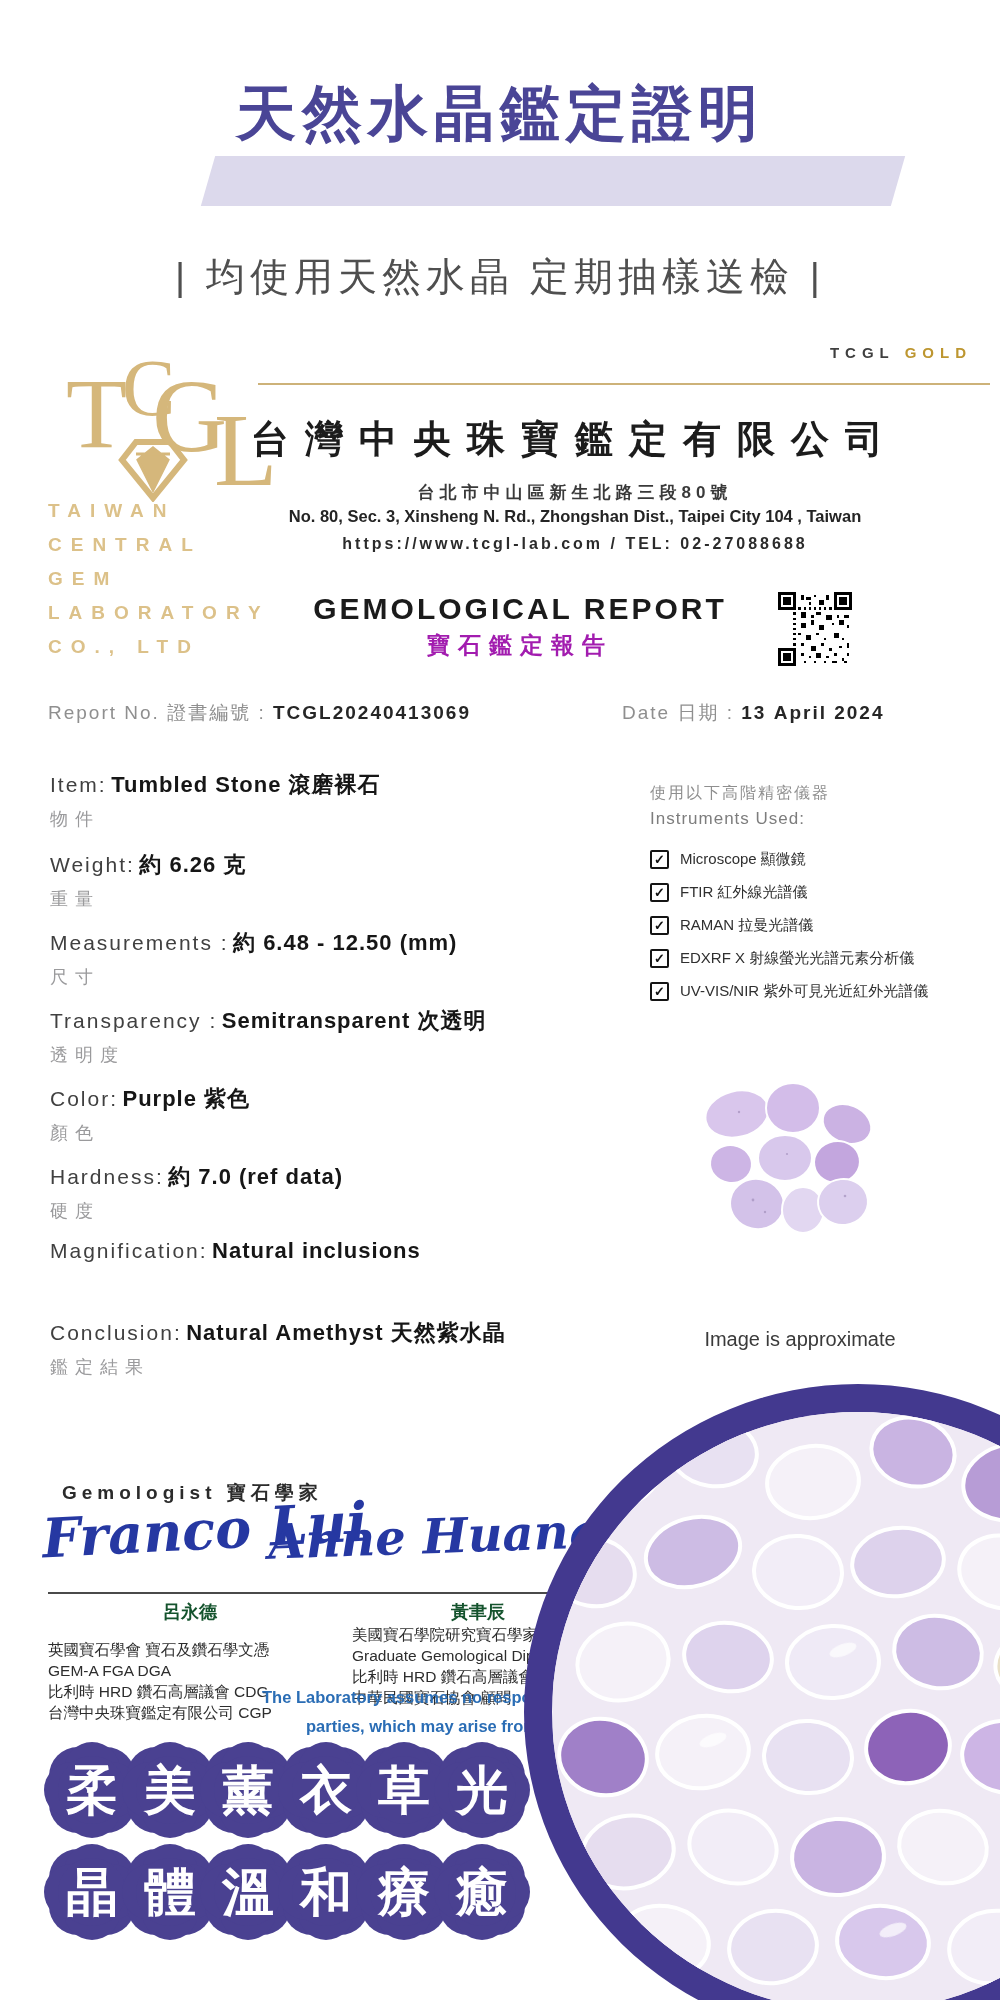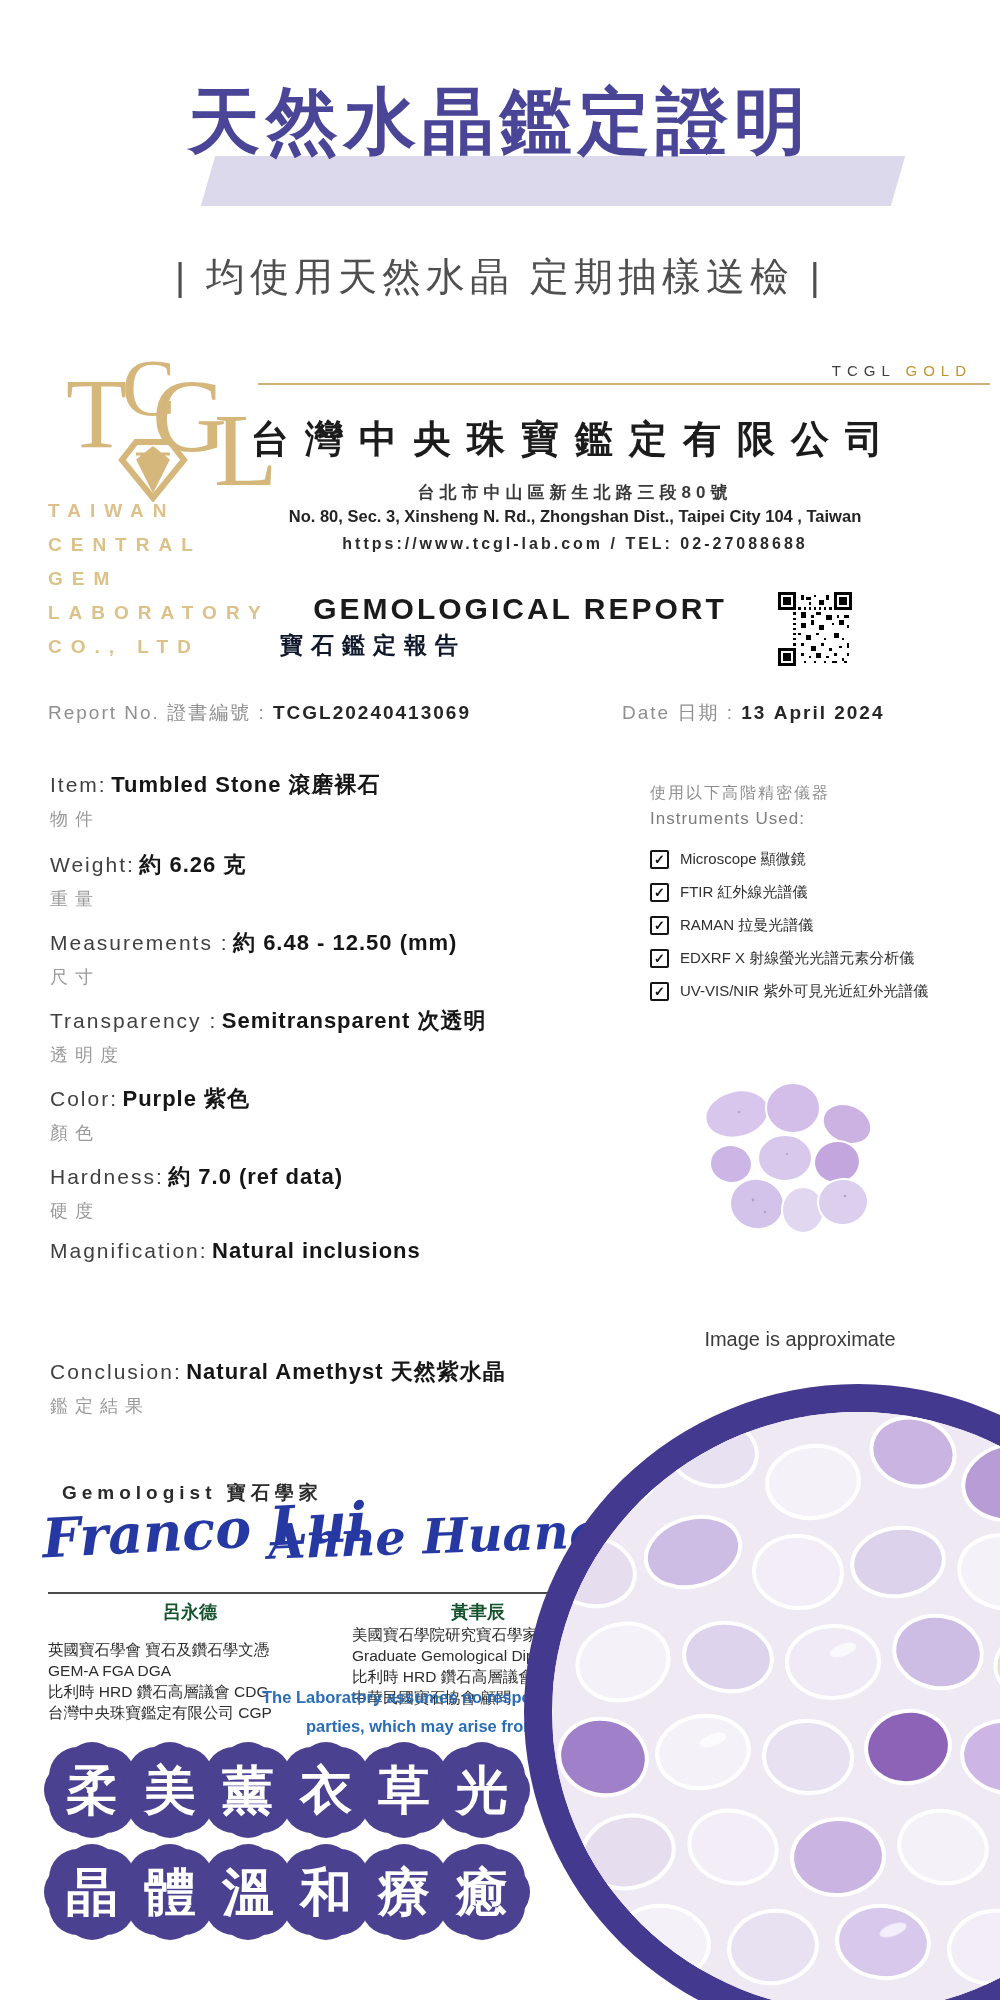--- a/index.html
+++ b/index.html
@@ -2,42 +2,42 @@
 <html><head>
 <meta charset="utf-8">
 <style>
   html,body{margin:0;padding:0;background:#ffffff;}
   #canvas{position:relative;width:1000px;height:2000px;background:#fff;overflow:hidden;
           font-family:"Liberation Sans",sans-serif;color:#222;}
   .abs{position:absolute;}
 
   
   .title-band{left:208px;top:156px;width:690px;height:50px;background:#dcd9ec;transform:skewX(-16deg);z-index:0;}
-  .main-title{left:0;right:0;top:78px;text-align:center;font-size:72px;font-weight:700;
+  .main-title{left:0;right:0;top:78px;text-align:center;font-size:60px;font-weight:700;
               color:#4a4596;letter-spacing:6px;z-index:1;line-height:1.2;}
   .subtitle{left:0;right:0;top:250px;text-align:center;font-size:39px;font-weight:500;
             color:#4f4f4f;letter-spacing:5px;}
 
   
   .logo-letter{font-family:"Liberation Serif",serif;color:#d5b77b;line-height:1;z-index:1;}
   .wordmark div{font-size:19px;font-weight:700;letter-spacing:9px;color:#dcc189;line-height:34px;}
-  .tier{right:28px;top:362px;font-size:15px;font-weight:400;letter-spacing:6px;text-align:right;}
+  .tier{right:28px;top:344px;font-size:15px;font-weight:700;letter-spacing:6px;text-align:right;}
   .tier .t1{color:#3f3f3f;} .tier .t2{color:#bd9630;}
   .gold-rule{left:258px;top:383px;width:732px;height:2px;background:#cdb279;}
   .company{left:250px;top:414px;width:650px;text-align:center;font-size:38px;font-weight:600;
            letter-spacing:16px;color:#1c1c1c;white-space:nowrap;}
   .addr-cn{left:250px;top:481px;width:650px;text-align:center;font-size:17px;font-weight:600;
            letter-spacing:5px;color:#3a3a3a;}
   .addr-en{left:185px;top:507px;width:780px;text-align:center;font-size:16.5px;font-weight:700;color:#242424;}
   .contact{left:250px;top:535px;width:650px;text-align:center;font-size:16px;font-weight:700;
            letter-spacing:3px;color:#2b2b2b;}
   .rep-h-en{left:280px;top:592px;width:480px;text-align:center;font-size:30px;font-weight:700;
             letter-spacing:3px;color:#1b1b1b;}
-  .rep-h-cn{left:280px;top:630px;width:480px;font-size:23px;font-weight:600;
-            letter-spacing:8px;color:#0f172a;}
+  .rep-h-cn{left:280px;top:630px;width:480px;text-align:center;font-size:23px;font-weight:600;
+            letter-spacing:8px;color:#a21caf;}
   .qr{left:778px;top:592px;width:74px;height:74px;}
 
   
   .reprow{font-size:19px;letter-spacing:2px;white-space:nowrap;}
   .reprow .lab{color:#8f8f8f;} .reprow .val{color:#262626;font-weight:600;}
 
   
   .field{white-space:nowrap;}
   .flabel{color:#404040;font-size:21px;letter-spacing:2px;}
   .fvalue{color:#161616;font-size:22px;font-weight:600;letter-spacing:1px;}
@@ -220,21 +220,21 @@
     <div><span class="flabel">Color:</span> <span class="fvalue">Purple 紫色</span></div>
     <div class="fsub">顏色</div>
   </div>
   <div class="abs field" style="left:50px;top:1162px;">
     <div><span class="flabel">Hardness:</span> <span class="fvalue">約 7.0 (ref data)</span></div>
     <div class="fsub">硬度</div>
   </div>
   <div class="abs field" style="left:50px;top:1238px;">
     <div><span class="flabel">Magnification:</span> <span class="fvalue">Natural inclusions</span></div>
   </div>
-  <div class="abs field" style="left:50px;top:1318px;margin-top:39px;">
+  <div class="abs field" style="left:50px;top:1318px;">
     <div><span class="flabel">Conclusion:</span> <span class="fvalue">Natural Amethyst 天然紫水晶</span></div>
     <div class="fsub">鑑定結果</div>
   </div>
 
   <div class="abs instr-h-cn">使用以下高階精密儀器</div>
   <div class="abs instr-h-en">Instruments Used:</div>
   <div class="abs instr" style="top:850px;">
     <span class="cb">✓</span>
     <span class="ilab">Microscope 顯微鏡</span>
   </div>

